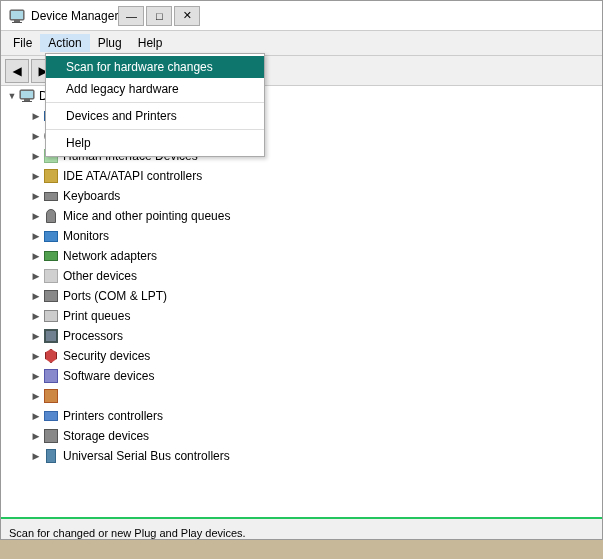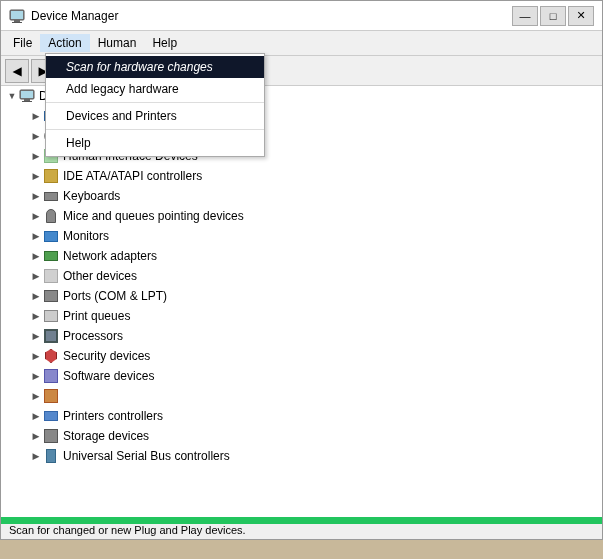--- a/index.html
+++ b/index.html
@@ -20,21 +20,20 @@
       display: flex;
       flex-direction: column;
     }
     .title-bar {
       background: #ffffff;
       height: 30px;
       display: flex;
       align-items: center;
       padding: 0 8px;
       border-bottom: 1px solid #ccc;
-      justify-content: space-between;
     }
     .title-bar-left {
       display: flex;
       align-items: center;
       gap: 6px;
     }
     .title-text {
       font-size: 12px;
       font-weight: normal;
     }
@@ -126,23 +125,23 @@
     }
     .tree-label {
       font-size: 12px;
     }
     .tree-root {
       padding-left: 4px;
     }
     .status-bar {
       height: 22px;
       background: #f0f0f0;
-      border-top: 7px solid #22c55e;
-      display: flex;
-      align-items: flex-start;
+      border-top: 2px solid #22c55e;
+      display: flex;
+      align-items: flex-end;
       padding: 0 8px;
       font-size: 11px;
     }
 
     
     .dropdown-menu {
       position: absolute;
       top: 22px;
       left: 44px;
       background: white;
@@ -151,23 +150,22 @@
       z-index: 100;
       width: 220px;
       padding: 2px 0;
     }
     .dropdown-item {
       padding: 4px 20px;
       cursor: pointer;
       font-size: 12px;
     }
     .dropdown-item.selected {
-      background: #0f172a;
+      background: #0f766e;
       color: white;
-      font-style: italic;
     }
     .dropdown-sep {
       height: 1px;
       background: #ddd;
       margin: 2px 0;
     }
     .icon-monitor { 
       width: 14px; height: 10px;
       background: #5b9bd5;
       border: 1px solid #2a6099;
@@ -297,21 +295,21 @@
     <div class="title-controls">
       <button class="title-btn">—</button>
       <button class="title-btn">□</button>
       <button class="title-btn close-btn">✕</button>
     </div>
   </div>
 
   <div class="menu-bar">
     <span class="menu-item">File</span>
     <span class="menu-item active">Action</span>
-    <span class="menu-item">Human</span>
+    <span class="menu-item">Plug</span>
     <span class="menu-item">Help</span>
 
     <div class="dropdown-menu">
       <div class="dropdown-item selected">Scan for hardware changes</div>
       <div class="dropdown-item">Add legacy hardware</div>
       <div class="dropdown-sep"></div>
       <div class="dropdown-item">Devices and Printers</div>
       <div class="dropdown-sep"></div>
       <div class="dropdown-item">Help</div>
     </div>
@@ -375,21 +373,21 @@
         <span class="icon-keyboard"></span>
       </span>
       <span class="tree-label">Keyboards</span>
     </div>
 
     <div class="tree-item" style="padding-left:28px;">
       <span class="tree-arrow">▶</span>
       <span class="tree-icon">
         <span class="icon-mouse"></span>
       </span>
-      <span class="tree-label">Mice and queues pointing devices</span>
+      <span class="tree-label">Mice and other pointing queues</span>
     </div>
 
     <div class="tree-item" style="padding-left:28px;">
       <span class="tree-arrow">▶</span>
       <span class="tree-icon">
         <span class="icon-screen"></span>
       </span>
       <span class="tree-label">Monitors</span>
     </div>
 

